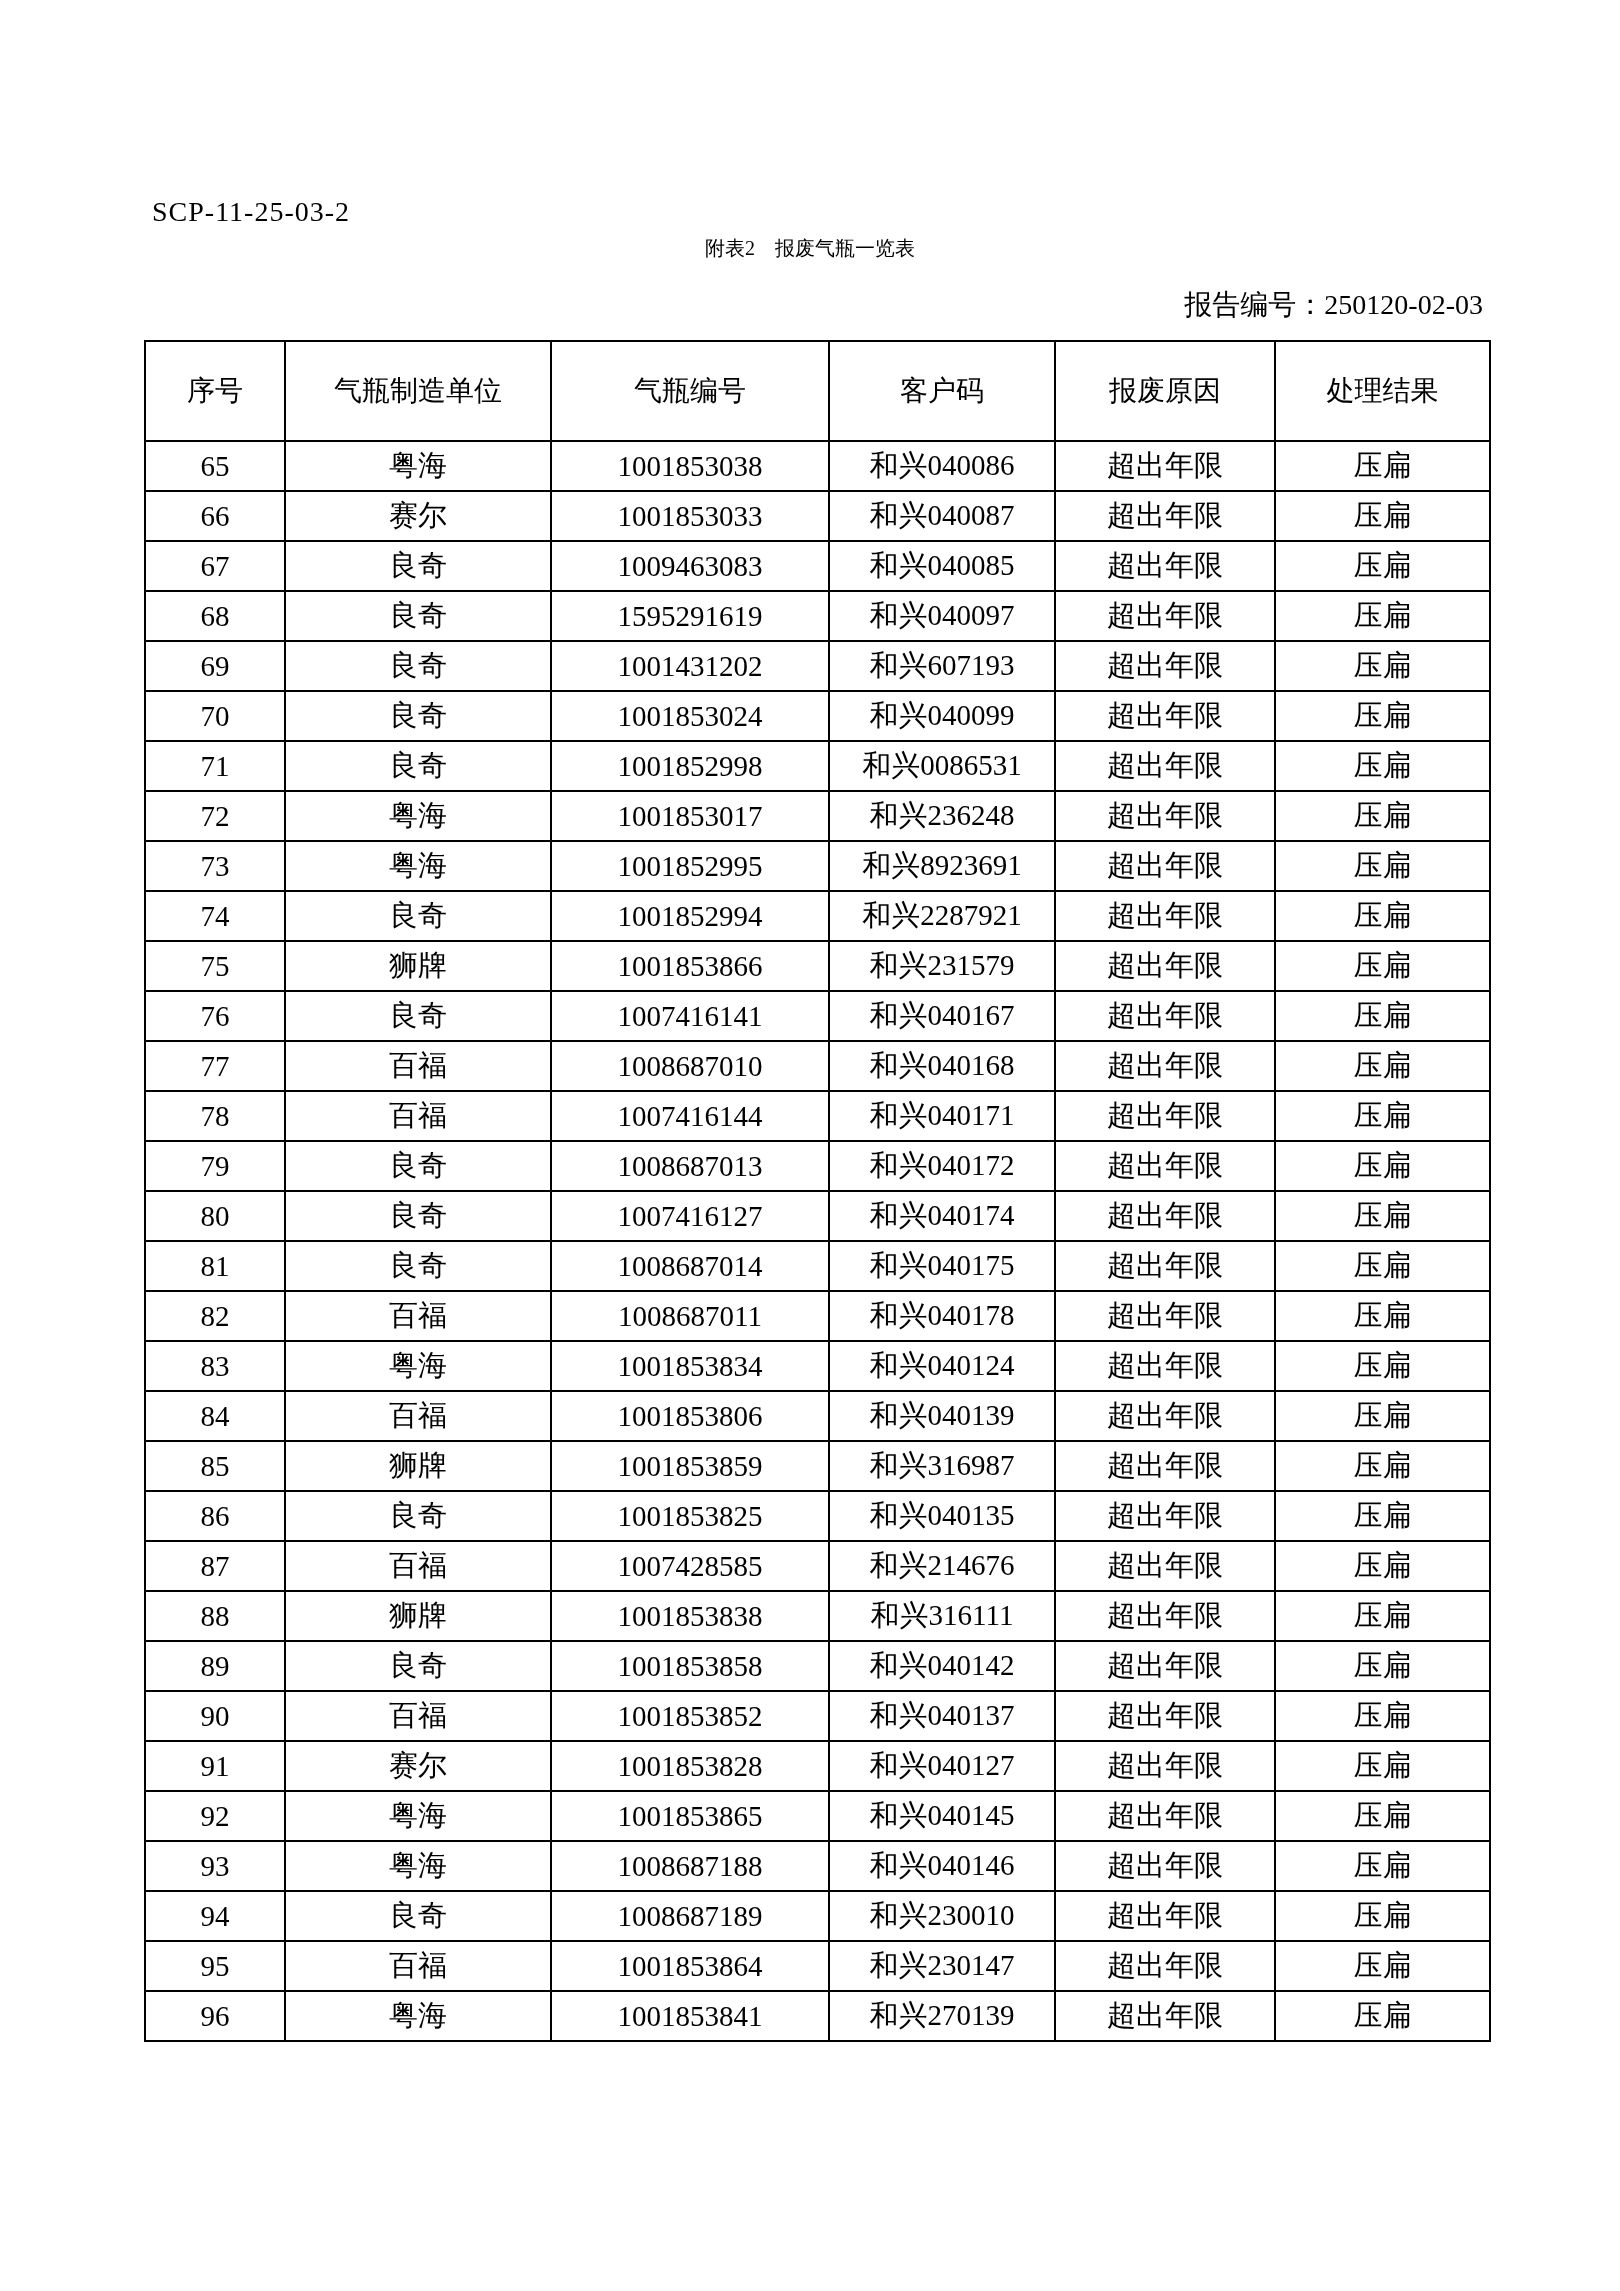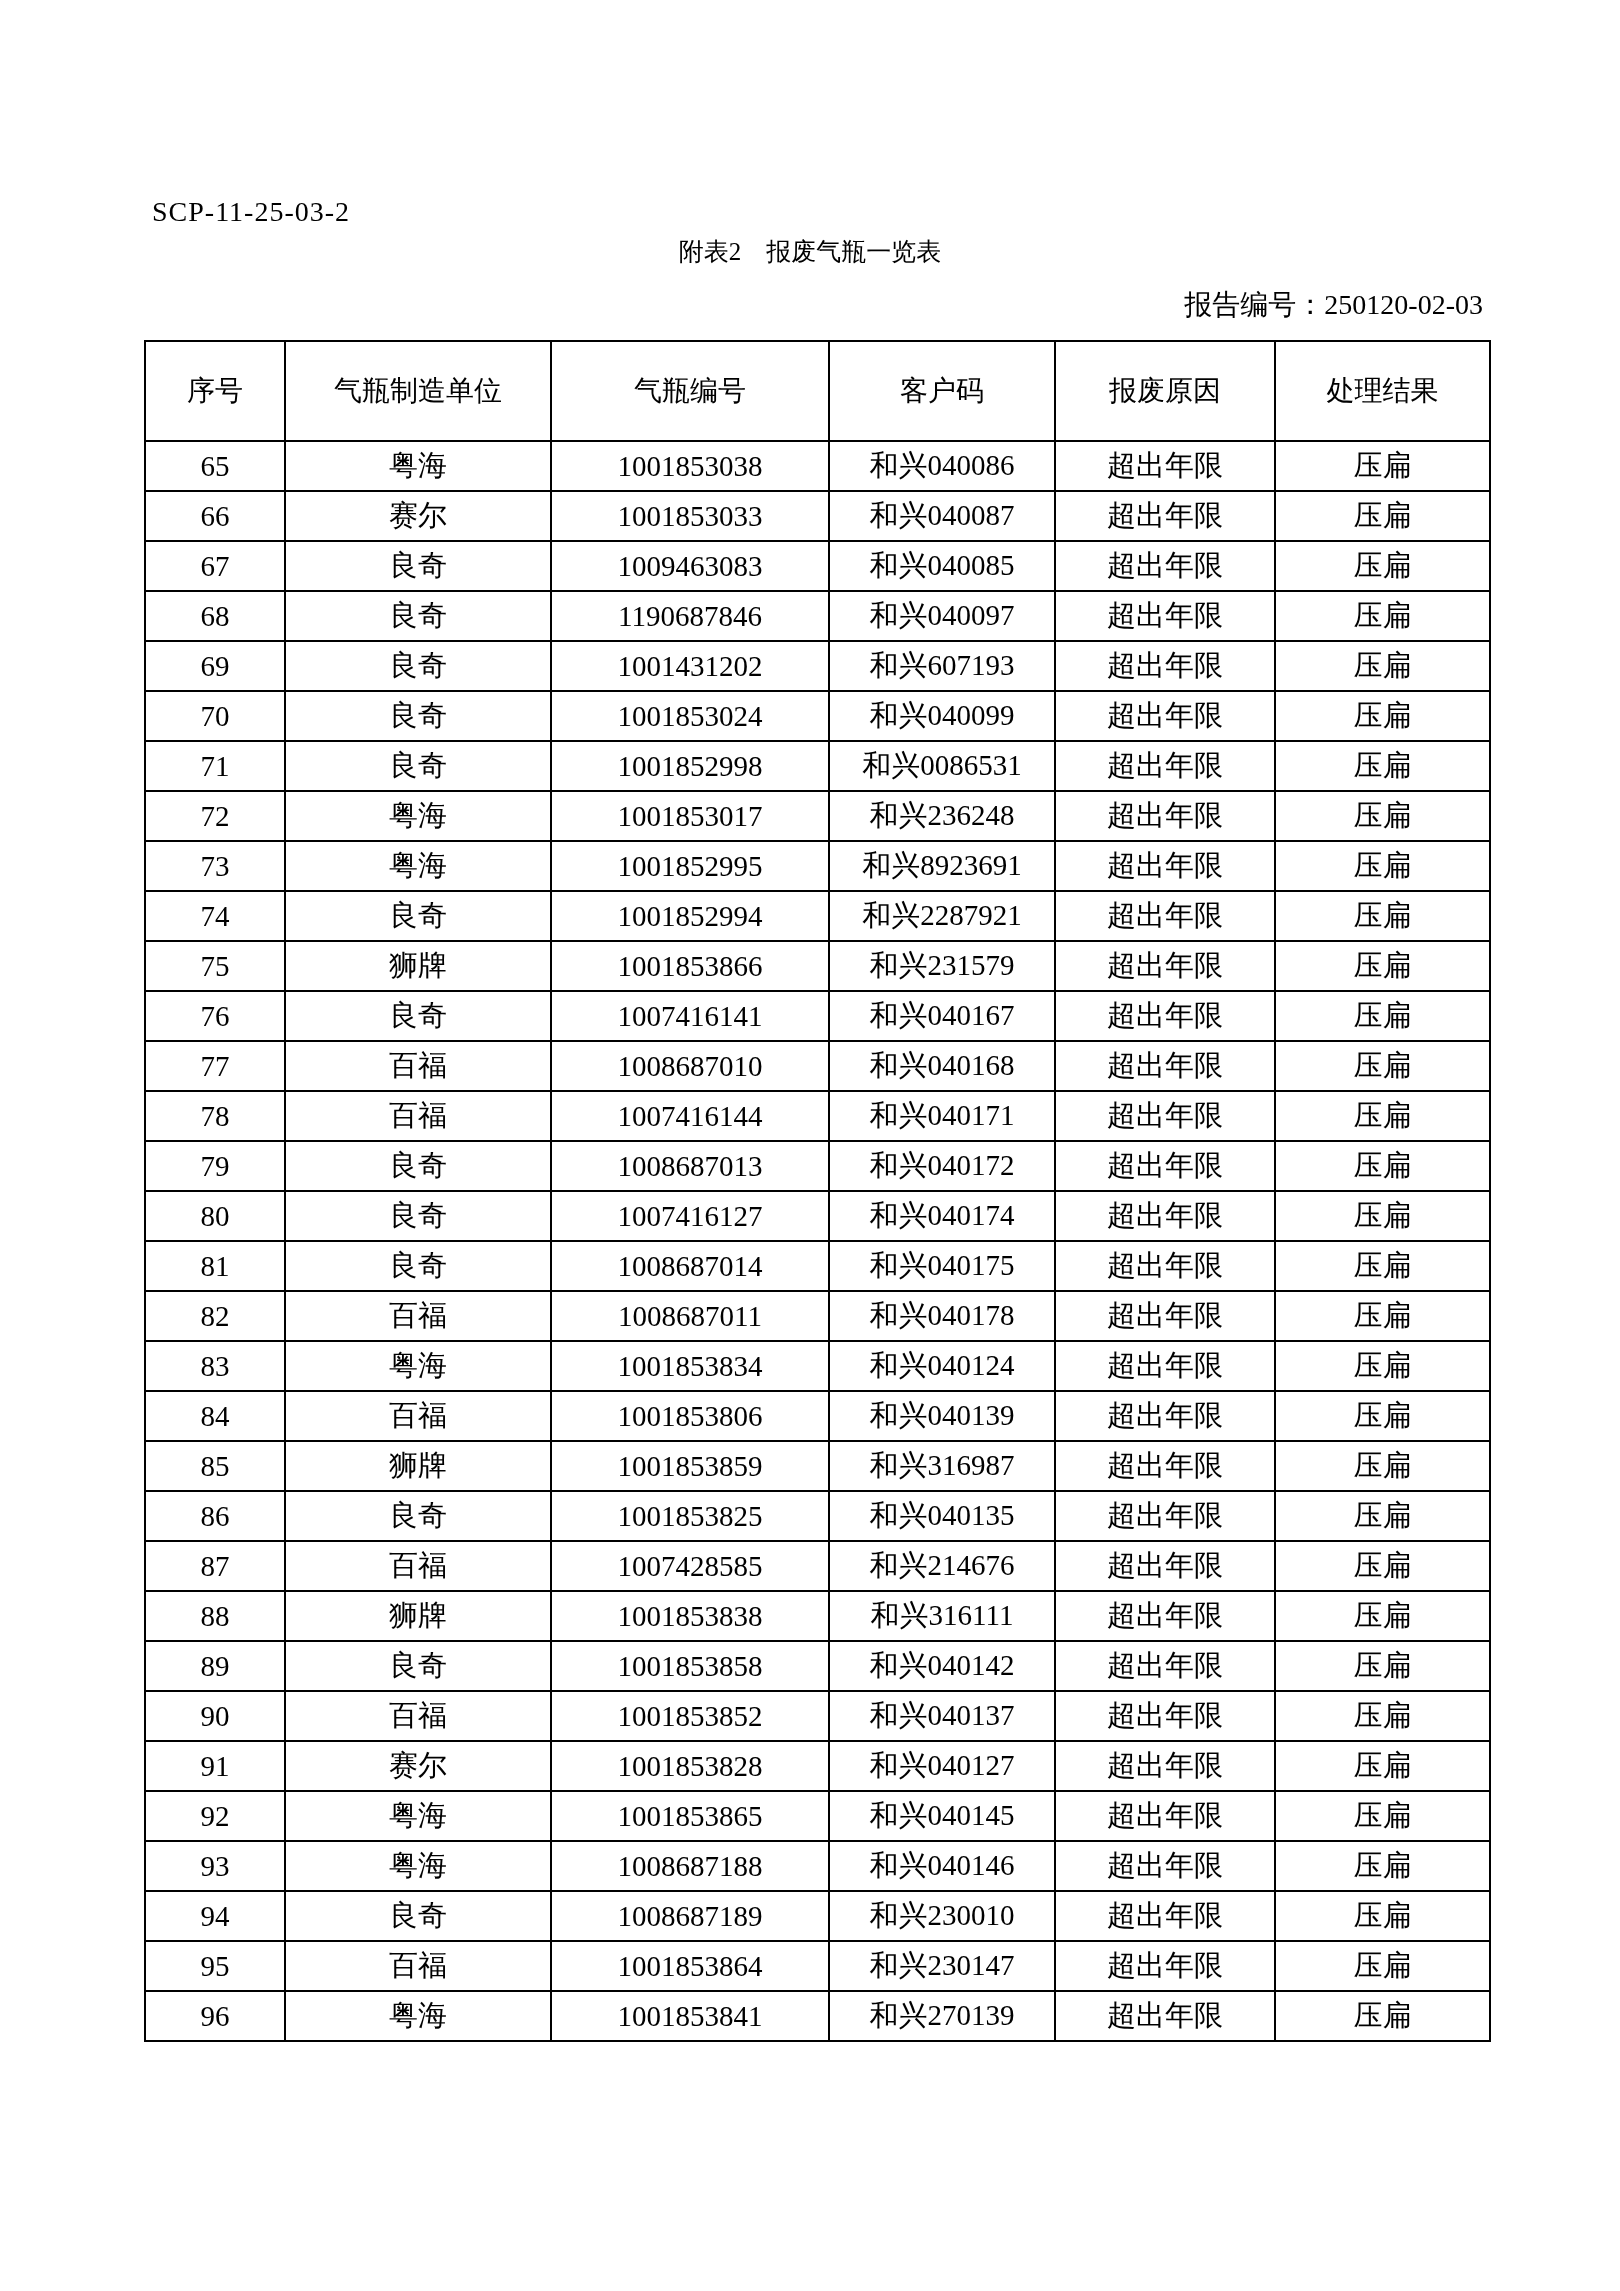--- a/index.html
+++ b/index.html
@@ -23,21 +23,21 @@
     font-size: 28px;
     letter-spacing: 1px;
     white-space: nowrap;
   }
   .title {
     position: absolute;
     left: 0;
     top: 235px;
     width: 100%;
     text-align: center;
-    font-size: 25px;
+    font-size: 20px;
     white-space: nowrap;
   }
   .report-no {
     position: absolute;
     right: 137px;
     top: 286px;
     font-size: 28px;
     white-space: nowrap;
   }
   table.cyl-table {
@@ -131,21 +131,21 @@
           <td>67</td>
           <td>良奇</td>
           <td>1009463083</td>
           <td>和兴040085</td>
           <td>超出年限</td>
           <td>压扁</td>
         </tr>
         <tr>
           <td>68</td>
           <td>良奇</td>
-          <td>1190687846</td>
+          <td>1595291619</td>
           <td>和兴040097</td>
           <td>超出年限</td>
           <td>压扁</td>
         </tr>
         <tr>
           <td>69</td>
           <td>良奇</td>
           <td>1001431202</td>
           <td>和兴607193</td>
           <td>超出年限</td>

